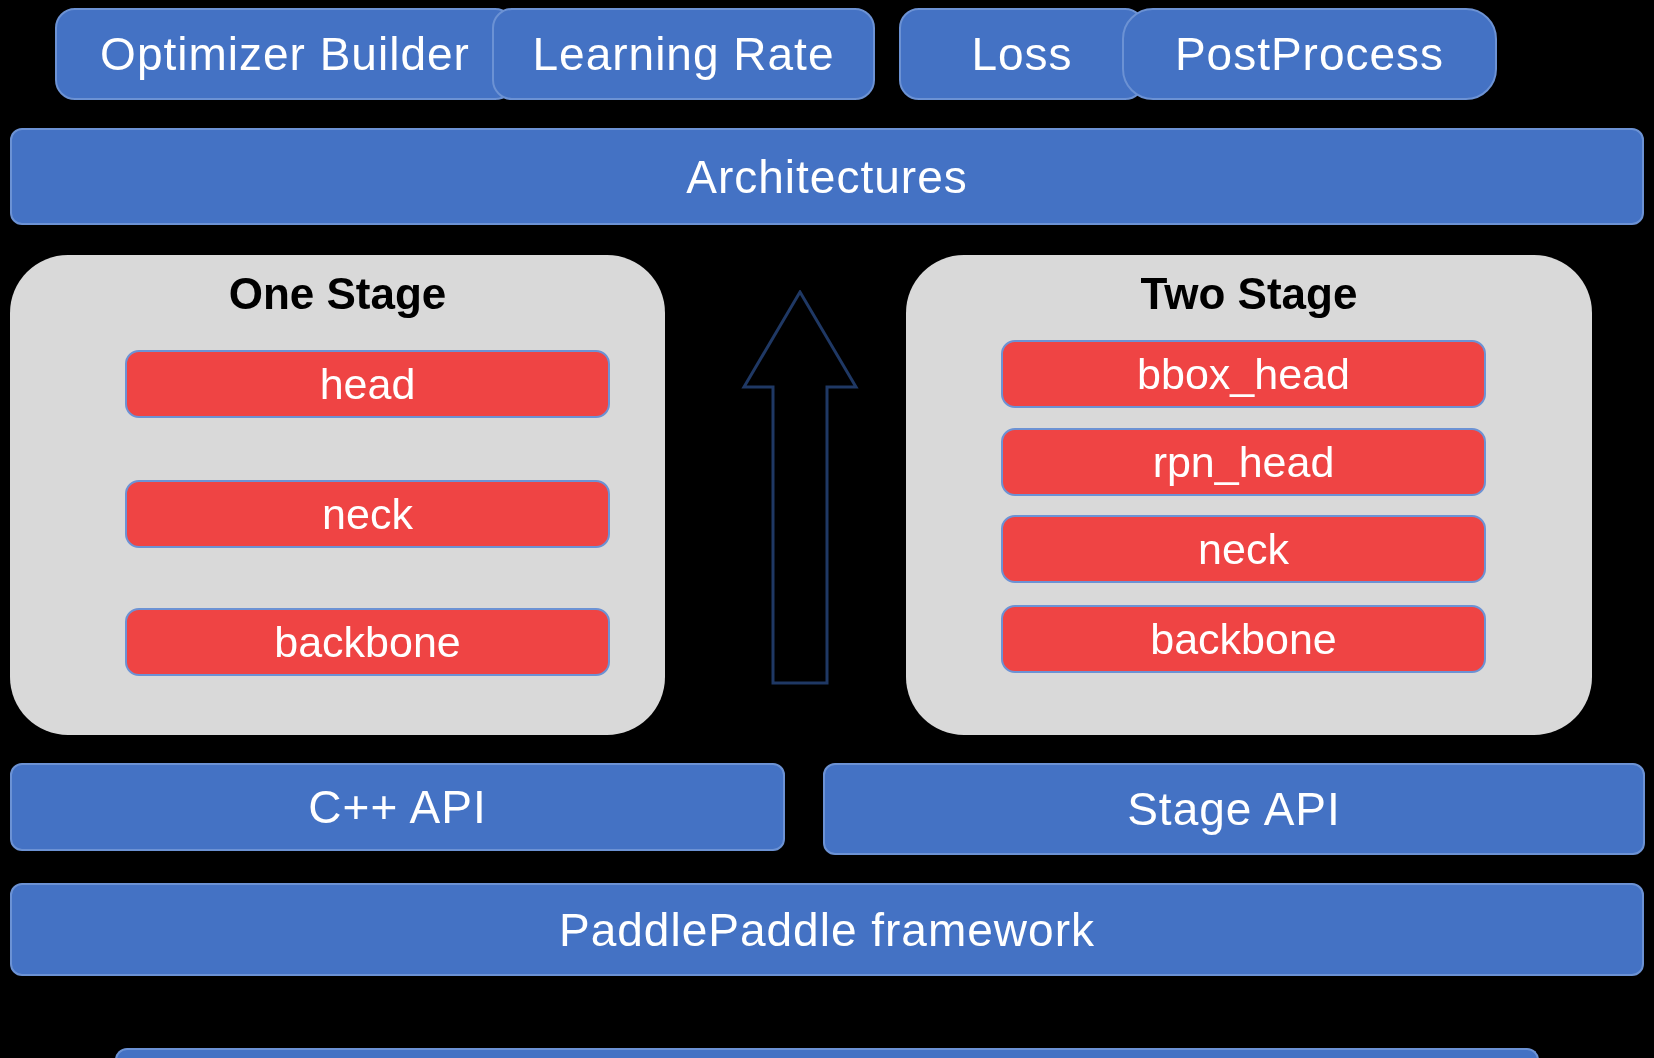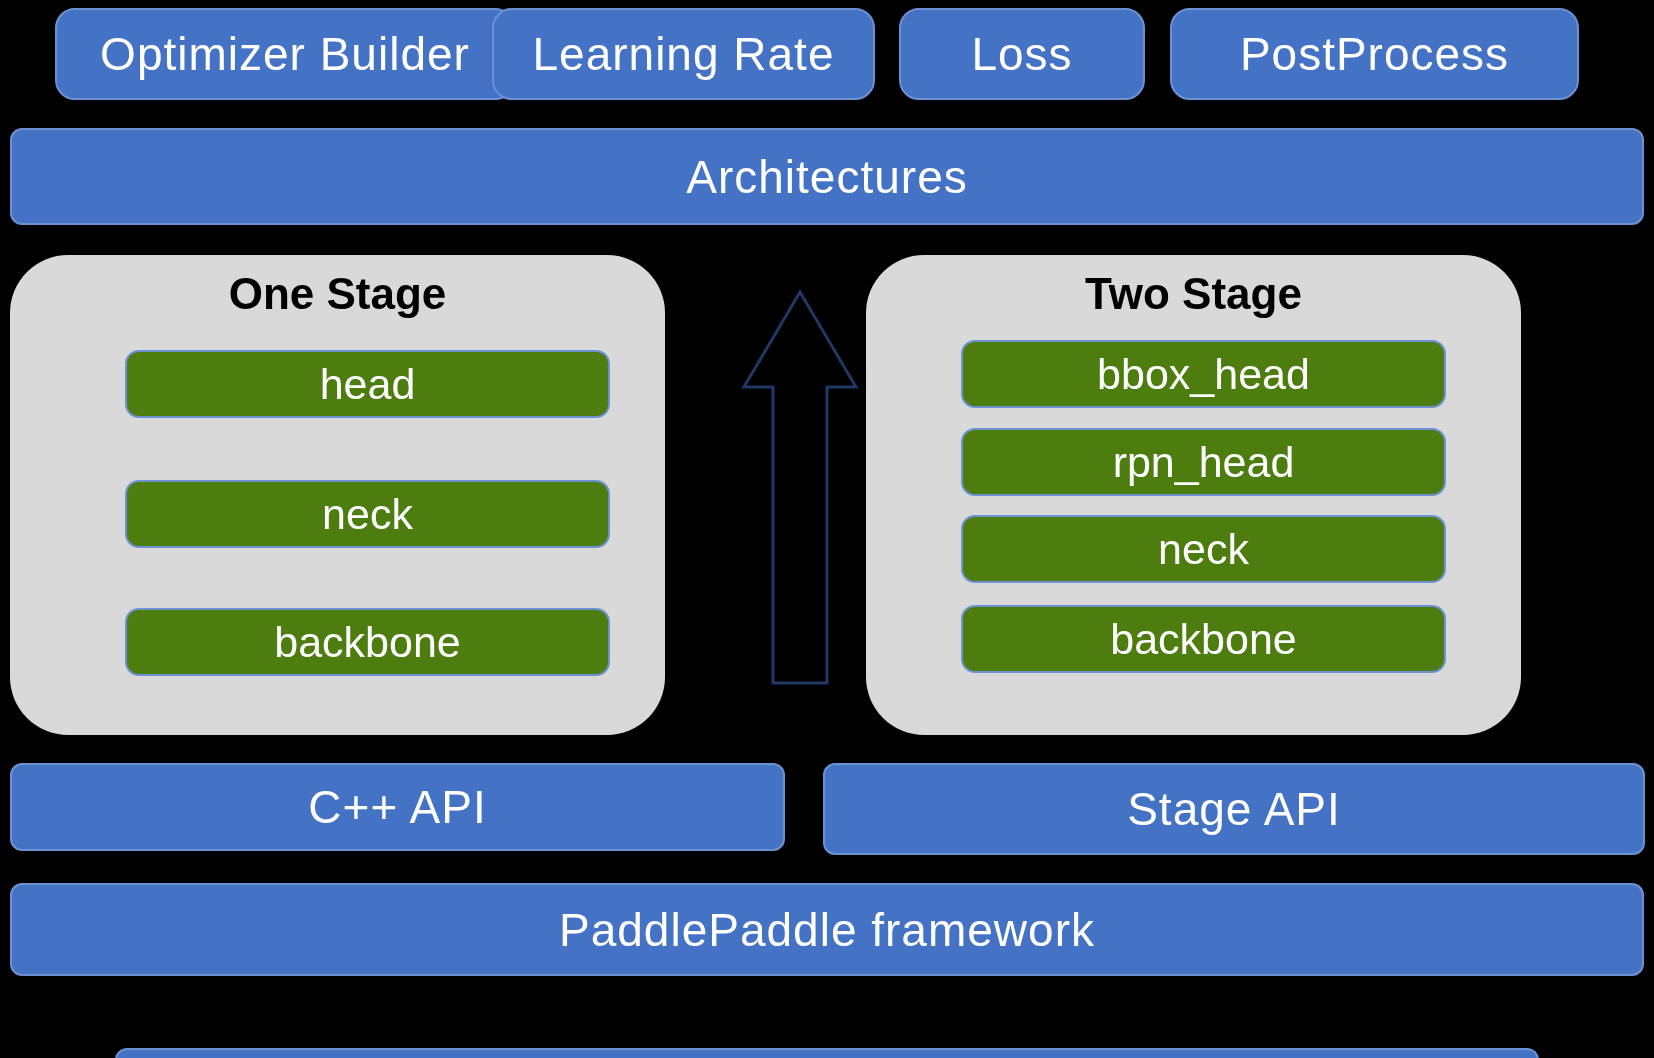--- a/index.html
+++ b/index.html
@@ -45,21 +45,21 @@
     width: 100%;
     text-align: center;
     font-size: 44px;
     font-weight: 700;
     color: #000000;
   }
   .component-bar {
     position: absolute;
     width: 485px;
     height: 68px;
-    background: #4d7c0f;
+    background: #ef4444;
     border: 2px solid #6C92D4;
     box-sizing: border-box;
     border-radius: 14px;
     color: #FFFFFF;
     display: flex;
     align-items: center;
     justify-content: center;
     font-size: 43px;
   }
   .arrow-wrap {
@@ -83,38 +83,38 @@
   }
 </style>
 </head>
 <body>
 
 <div class="canvas">
 
   <div class="bluebox top-row-box" style="left:10px; width:460px;margin-left:45px;">Optimizer Builder</div>
   <div class="bluebox top-row-box" style="left:899px; width:246px;">Loss</div>
   <div class="bluebox top-row-box" style="left:492px; width:383px;">Learning Rate</div>
-  <div class="bluebox top-row-box" style="left:1170px; width:409px;">PostProcess</div>
+  <div class="bluebox top-row-box" style="left:1122px; width:375px;border-radius:31px;">PostProcess</div>
 
   <div class="bluebox wide-bar" style="left:10px; top:128px; width:1634px; height:97px;">Architectures</div>
 
   <div class="gray-container" style="left:10px;">
     <div class="stage-title">One Stage</div>
     <div class="component-bar" style="left:115px; top:95px;">head</div>
     <div class="component-bar" style="left:115px; top:225px;">neck</div>
     <div class="component-bar" style="left:115px; top:353px;">backbone</div>
   </div>
 
   <div class="arrow-wrap">
     <svg width="120" height="395" viewBox="0 0 120 395" xmlns="http://www.w3.org/2000/svg">
       <polygon points="60,2 116,97 87,97 87,393 33,393 33,97 4,97" fill="#000000" stroke="#1F3864" stroke-width="3"></polygon>
     </svg>
   </div>
 
-  <div class="gray-container" style="left:866px;">
+  <div class="gray-container" style="left:906px;padding-left:31px;">
     <div class="stage-title">Two Stage</div>
     <div class="component-bar" style="left:95px; top:85px;">bbox_head</div>
     <div class="component-bar" style="left:95px; top:173px;">rpn_head</div>
     <div class="component-bar" style="left:95px; top:260px;">neck</div>
     <div class="component-bar" style="left:95px; top:350px;">backbone</div>
   </div>
 
   <div class="bluebox wide-bar" style="left:10px; top:763px; width:775px; height:88px;">C++ API</div>
   <div class="bluebox wide-bar" style="left:823px; top:763px; width:822px; height:92px;">Stage API</div>
 

